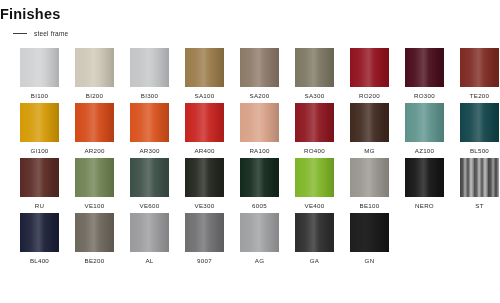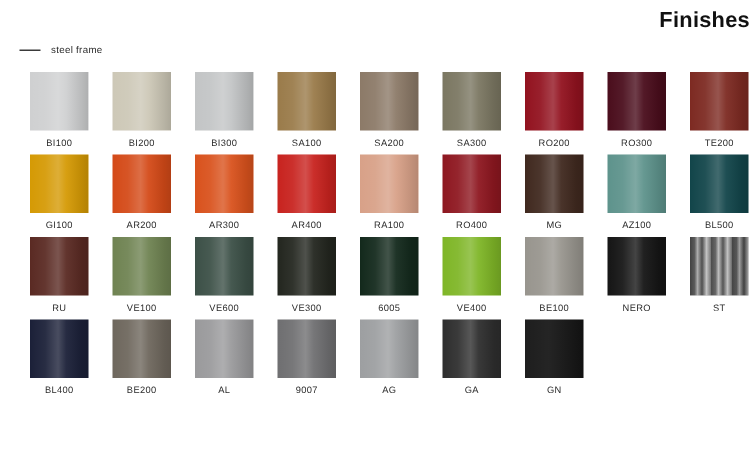--- a/index.html
+++ b/index.html
@@ -13,21 +13,21 @@
     font-family: "Liberation Sans", sans-serif;
     color: #1a1a1a;
     position: relative;
     overflow: hidden;
   }
   #page-title {
     position: absolute;
     top: 6px;
     left: 0;
     width: 500px;
-    text-align: right;
+    text-align: left;
     font-size: 14.5px;
     font-weight: bold;
     letter-spacing: 0.2px;
     color: #111111;
   }
   #legend {
     position: absolute;
     top: 30px;
     left: 13px;
     display: flex;

